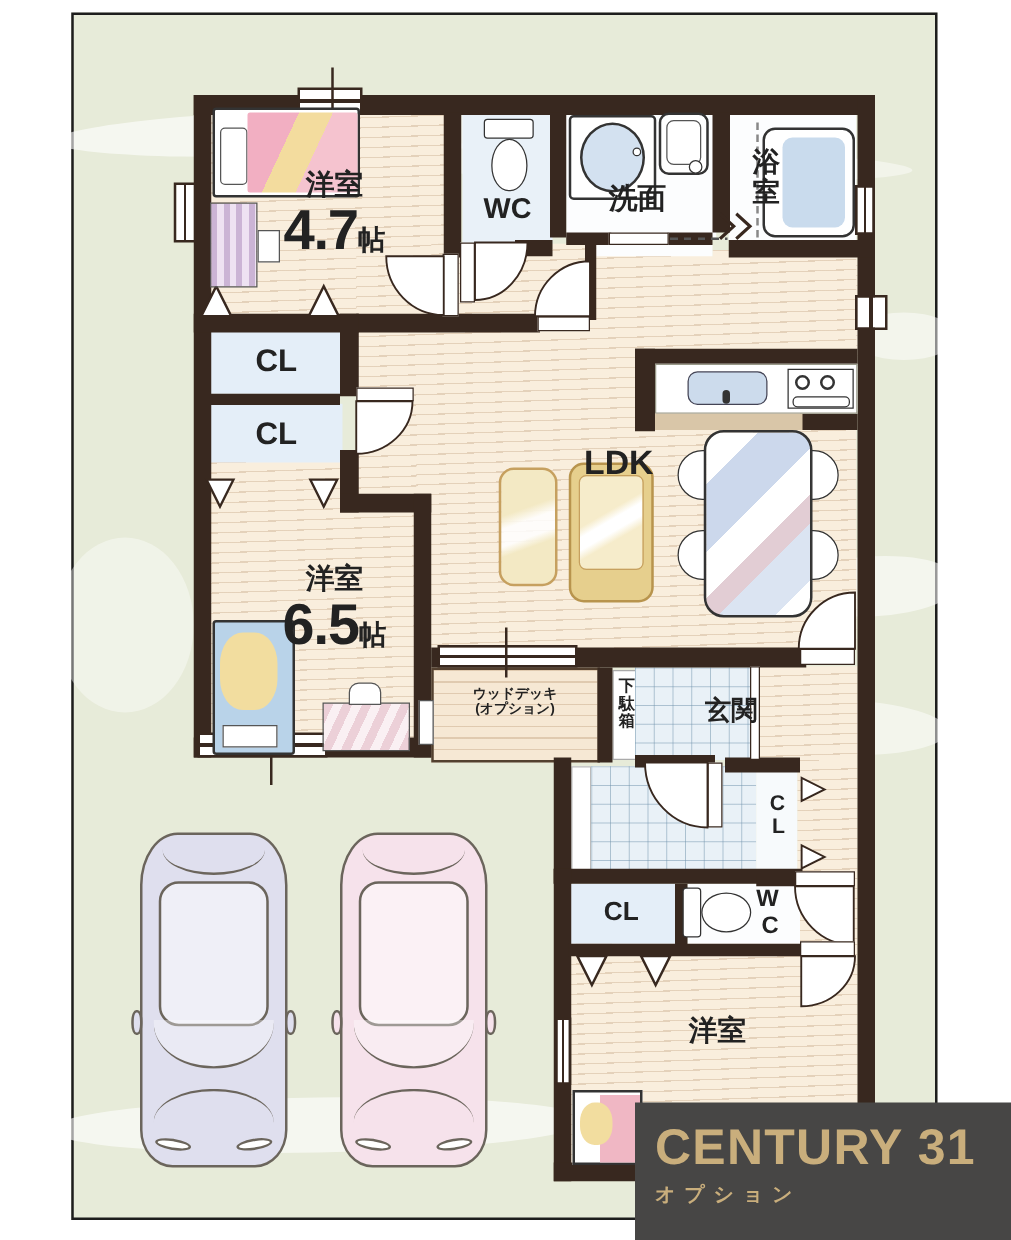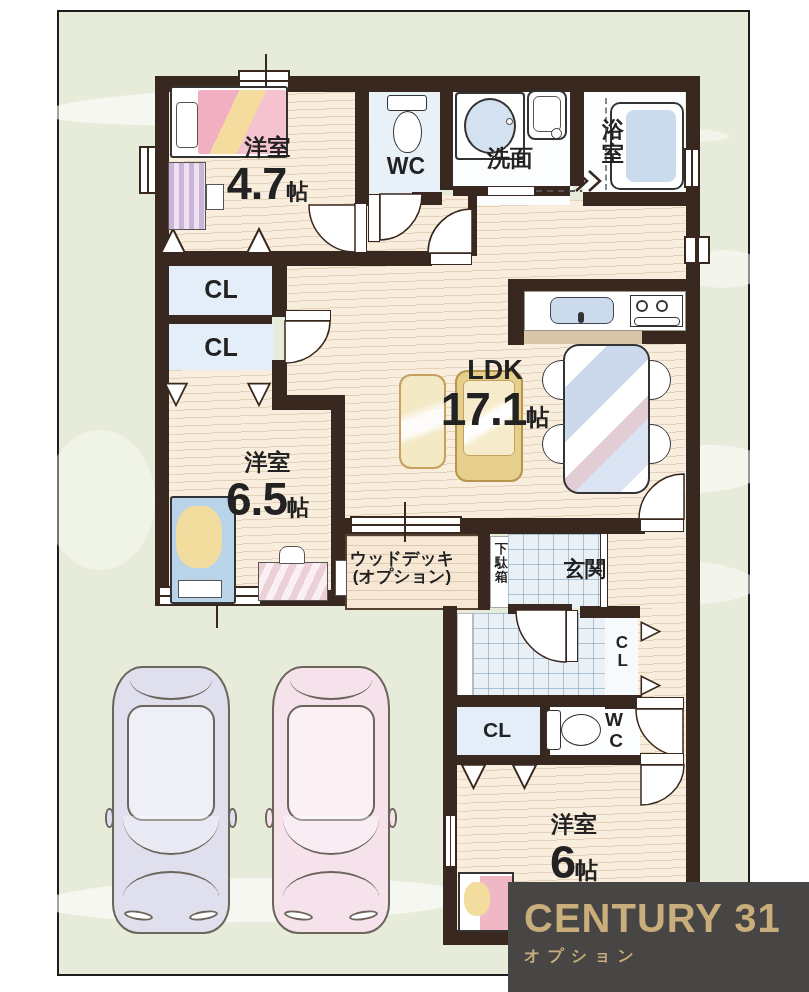--- a/index.html
+++ b/index.html
@@ -271,37 +271,35 @@
     <div class="nowrap" style="font-size:23px"><span>洋室</span></div>
     <div class="nowrap"><span class="big" style="font-size:45px">4.7</span><span style="font-size:22px">帖</span></div>
   </div>
   <div class="label nowrap" style="left:372px;top:154px;width:68px;font-size:23px">WC</div>
   <div class="label nowrap" style="left:484px;top:146px;width:52px;font-size:23px">洗面</div>
   <div class="label vtext" style="left:598px;top:118px;width:26px;font-size:22px">浴室</div>
   <div class="label nowrap" style="left:195px;top:276px;width:52px;font-size:25px">CL</div>
   <div class="label nowrap" style="left:195px;top:334px;width:52px;font-size:25px">CL</div>
   <div class="label" style="left:420px;top:356px;width:150px">
     <div class="nowrap" style="font-size:27px"><span>LDK</span></div>
-    <div class="nowrap"><span class="big" style="font-size:46px">17.1</span><span style="font-size:23px">帖</span></div>
   </div>
   <div class="label" style="left:195px;top:450px;width:145px">
     <div class="nowrap" style="font-size:23px"><span>洋室</span></div>
     <div class="nowrap"><span class="big" style="font-size:46px">6.5</span><span style="font-size:22px">帖</span></div>
   </div>
-  <div class="label" style="left:326px;top:550px;width:152px;font-size:17px">
+  <div class="label" style="left:336px;top:550px;width:152px;font-size:11px">
     <div class="nowrap">ウッドデッキ</div>
     <div class="nowrap">(オプション)</div>
   </div>
   <div class="label vtext" style="left:492px;top:542px;width:16px;font-size:13px;font-weight:700">下駄箱</div>
   <div class="label nowrap" style="left:556px;top:558px;width:58px;font-size:21px">玄関</div>
   <div class="label vtext" style="left:613px;top:634px;width:15px;font-size:17px">CL</div>
   <div class="label nowrap" style="left:473px;top:719px;width:48px;font-size:21px">CL</div>
   <div class="label vtext" style="left:603px;top:710px;width:20px;font-size:19px">WC</div>
   <div class="label" style="left:518px;top:812px;width:112px">
     <div class="nowrap" style="font-size:23px"><span>洋室</span></div>
-    <div class="nowrap"><span class="big" style="font-size:47px">6</span><span style="font-size:23px">帖</span></div>
   </div>
 
   <div id="logo">
     <div class="brand">CENTURY 31</div>
     <div class="company">オプション</div>
   </div>
 </div>
 
 </body></html>

